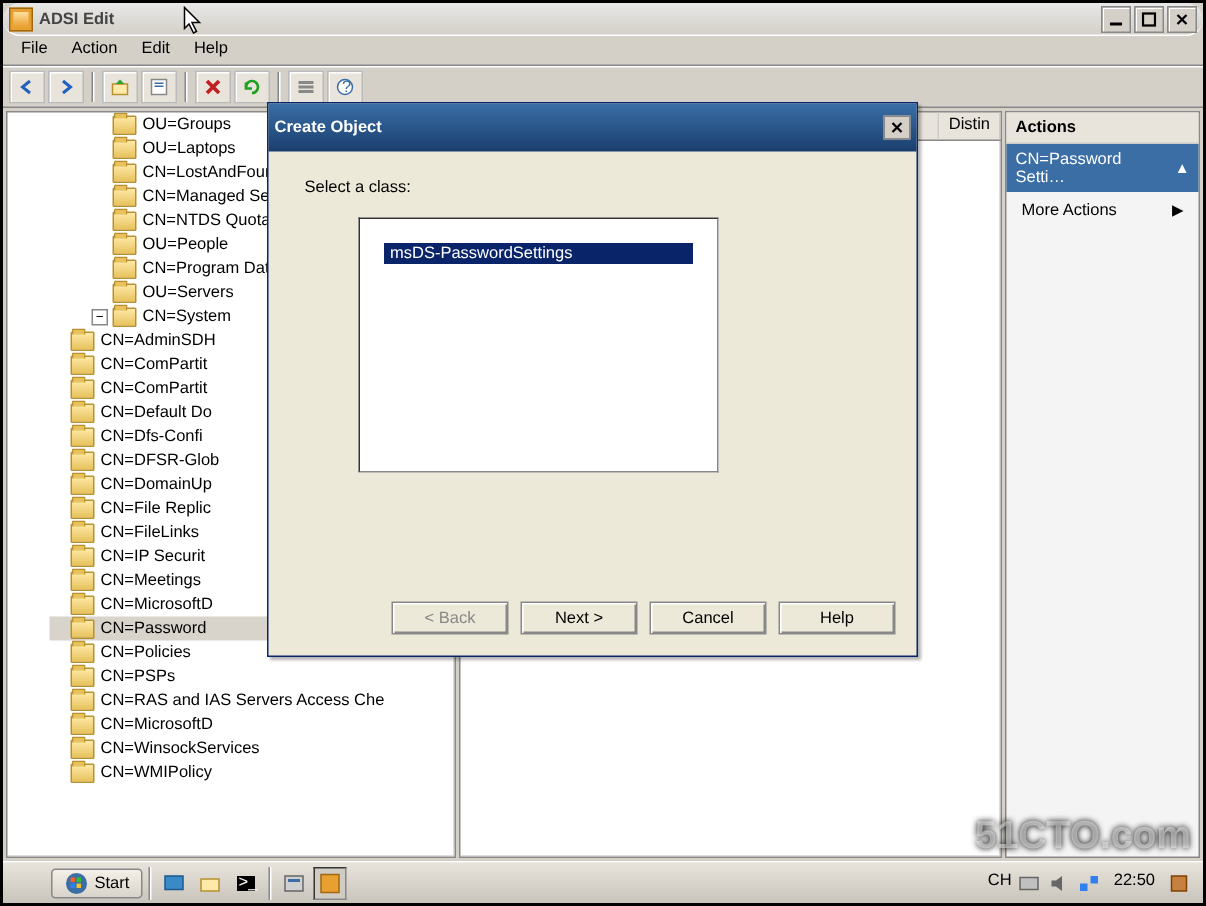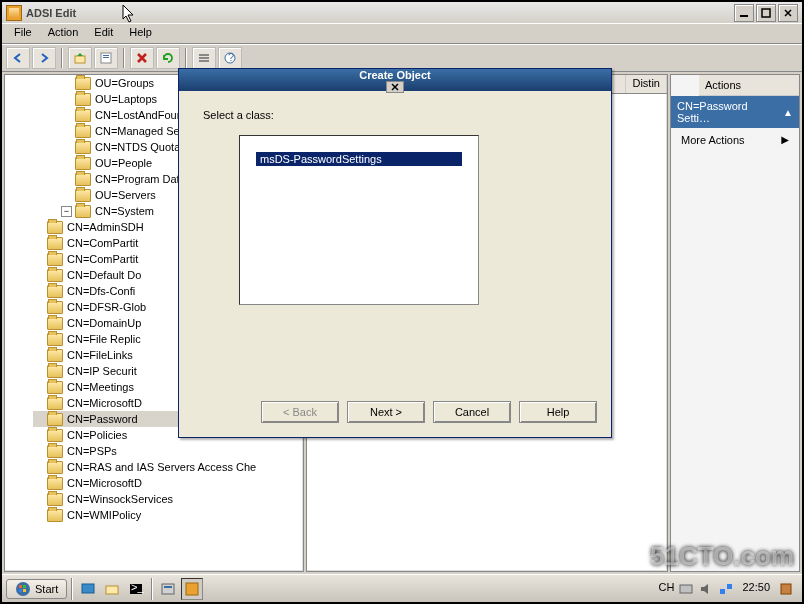--- a/index.html
+++ b/index.html
@@ -1,19 +1,19 @@
 <!DOCTYPE html>
 <html><head>
 <meta charset="utf-8">
 <style>
 * { box-sizing: border-box; margin: 0; padding: 0; font-family: Tahoma, sans-serif; font-size: 11px; }
 body { background: #d4d0c8; width: 804px; height: 604px; position: relative; overflow: hidden; border: 2px solid #000; }
 
 
-.titlebar { height: 22px; background: linear-gradient(#e8e8e8,#d4d0c8); border-bottom: 1px solid #fff; display: flex; align-items: center; padding: 0 4px; }
+.titlebar { height: 22px; background: linear-gradient(#e8e8e8,#d4d0c8); border-bottom: 1px solid #fff; display: flex; align-items: center; padding: 0 4px; border-radius: 11px; }
 .titlebar .app-icon { width:16px; height:16px; background:#e8a030; border:1px solid #a06810; margin-right:4px; position:relative; }
 .titlebar .app-icon::after{content:"";position:absolute;left:2px;top:2px;right:2px;bottom:2px;background:linear-gradient(#ffe0a0,#e8a030);}
 .titlebar .title { flex:1; font-weight:bold; color:#444;}
 .titlebar .winbtn { width:20px; height:18px; border:1px solid #888; background:#d4d0c8; margin-left:2px; display:flex; align-items:center; justify-content:center; box-shadow:inset 1px 1px #fff;}
 .titlebar .winbtn svg{width:10px;height:10px;}
 
 
 .menubar { height:20px; display:flex; padding:0 4px; border-bottom:1px solid #888;}
 .menubar .menuitem { padding:2px 8px; }
 
@@ -26,51 +26,51 @@
 .mainarea { position:relative; display:flex; height: calc(100% - 22px - 20px - 28px - 28px); background:#d4d0c8; padding:2px;}
 .tree-pane { width:300px; background:#fff; border:1px solid #888; box-shadow:inset -1px -1px #ddd; overflow:auto; position:relative;}
 .tree-pane::-webkit-scrollbar{width:16px;height:16px;}
 .tree-pane::-webkit-scrollbar-track{background:#e8e4dc;}
 .tree-pane::-webkit-scrollbar-thumb{background:#c8c4bc;border:1px solid #888;}
 .list-pane { flex:1; margin-left:2px; display:flex; flex-direction:column;}
 .list-header{height:20px; background:#e8e4dc; border:1px solid #888; display:flex;}
 .list-header .col{padding:2px 6px; border-right:1px solid #ccc;}
 .list-body{flex:1; background:#fff; border:1px solid #888; border-top:none; box-shadow:inset -1px -1px #ddd; position:relative;}
 .actions-pane { width:130px; margin-left:2px; border:1px solid #888; background:#f4f4f4;}
-.actions-header{background:#e8e4dc; padding:4px 6px; font-weight:normal; border-bottom:1px solid #ccc;margin-left:28px;}
+.actions-header{background:#e8e4dc; padding:4px 6px; font-weight:bold; border-bottom:1px solid #ccc;}
 .actions-sub{background:#3a6ea5; color:#fff; padding:4px 6px; display:flex; justify-content:space-between; align-items:center;}
 .actions-item{padding:6px 10px; display:flex; justify-content:space-between; align-items:flex-start;}
 .chev{font-size:10px;}
 
 
 .tree ul{list-style:none; padding-left:14px;}
 .tree li{white-space:nowrap; line-height:16px; position:relative;}
 .tree .row{display:flex; align-items:center; height:16px; padding-right:4px;}
 .tree .toggle{width:11px; height:11px; border:1px solid #888; background:#fff; display:inline-flex; align-items:center; justify-content:center; font-size:9px; margin-right:3px; line-height:9px;}
 .tree .spacer{width:14px; display:inline-block;}
 .tree .folder{width:16px; height:13px; background:linear-gradient(#ffe9a8,#e6c25a); border:1px solid #b89030; border-radius:1px; margin-right:4px; position:relative;}
 .tree .folder::before{content:"";position:absolute; top:-3px; left:0; width:7px; height:3px; background:#e6c25a; border:1px solid #b89030; border-bottom:none; border-radius:1px 1px 0 0;}
 .tree .selected .row{background:#d8d4cc;}
 
 
 .dialog { position:absolute; left:176px; top:66px; width:434px; height:370px; background:#ece9d8; border:1px solid #0a246a; box-shadow:2px 2px 2px rgba(0,0,0,0.3);}
-.dialog-title{height:22px; background:linear-gradient(#3a6ea5,#1a3e6e); color:#fff; display:flex; align-items:center; padding:0 4px; font-weight:bold;flex-direction:column;}
+.dialog-title{height:32px; background:linear-gradient(#3a6ea5,#1a3e6e); color:#fff; display:flex; align-items:center; padding:0 4px; font-weight:bold;}
 .dialog-title .close{width:18px; height:16px; background:#d4d0c8; border:1px solid #888; color:#000; display:flex; align-items:center; justify-content:center; font-weight:bold;}
 .dialog-body{padding:18px 24px;}
 .dialog-label{margin-bottom:14px;}
 .classlist{width:240px; height:170px; margin-left:36px; background:#fff; border:1px inset #888; padding:16px;}
 .classlist .item{padding:1px 4px;}
 .classlist .item.selected{background:#0a246a; color:#fff;}
 .dialog-buttons{position:absolute; bottom:14px; right:14px; display:flex; gap:8px;border-radius:11px;}
 .btn{width:78px; height:22px; border:1px solid #888; background:#ece9d8; box-shadow:inset 1px 1px #fff, inset -1px -1px #888;}
 .btn.disabled{color:#888;}
 
 
 .taskbar{position:absolute; bottom:0; left:0; right:0; height:28px; background:linear-gradient(#e8e4dc,#c8c4bc); border-top:1px solid #fff; display:flex; align-items:center; padding:0 4px; gap:2px;}
-.startbtn{height:20px; padding:0 8px; border:1px solid #888; background:linear-gradient(#f4f0e8,#d8d4cc); display:flex; align-items:center; gap:4px; border-radius:3px;}
+.startbtn{height:20px; padding:0 8px; border:1px solid #888; background:linear-gradient(#f4f0e8,#d8d4cc); display:flex; align-items:center; gap:4px; border-radius:3px;margin-left:28px;}
 .winlogo{width:16px; height:16px;}
 .tasksep{width:2px; height:22px; border-left:1px solid #888; border-right:1px solid #fff; margin:0 2px;}
 .taskicon{width:22px; height:22px; border:1px solid transparent; display:flex; align-items:center; justify-content:center;}
 .taskicon.active{border:1px inset #888; background:#d0ccc4;}
 .tray{margin-left:auto; display:flex; gap:4px; padding:0 4px;}
 .tray .clock{padding:0 4px;}
 .tray .ico{width:16px; height:16px;}
 
 
 .watermark{position:absolute; right:8px; bottom:30px; color:rgba(255,255,255,0.45); font-size:26px; font-weight:bold; font-family:Arial; text-shadow:0 0 4px #000; pointer-events:none;}

